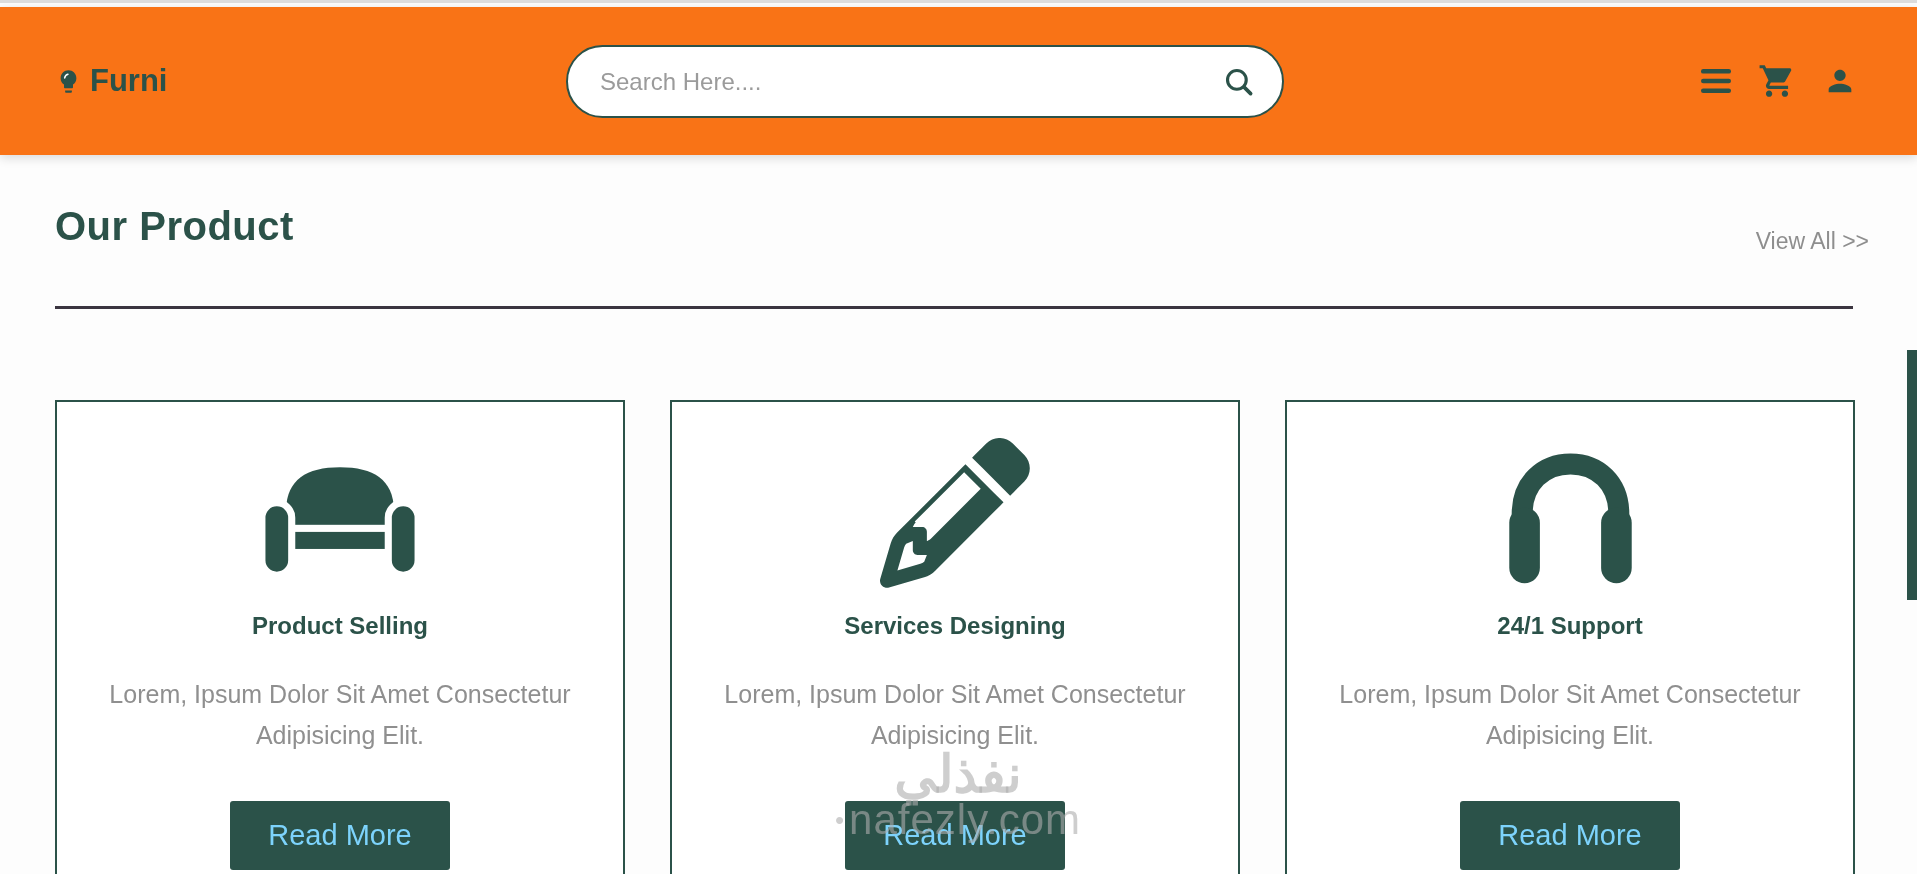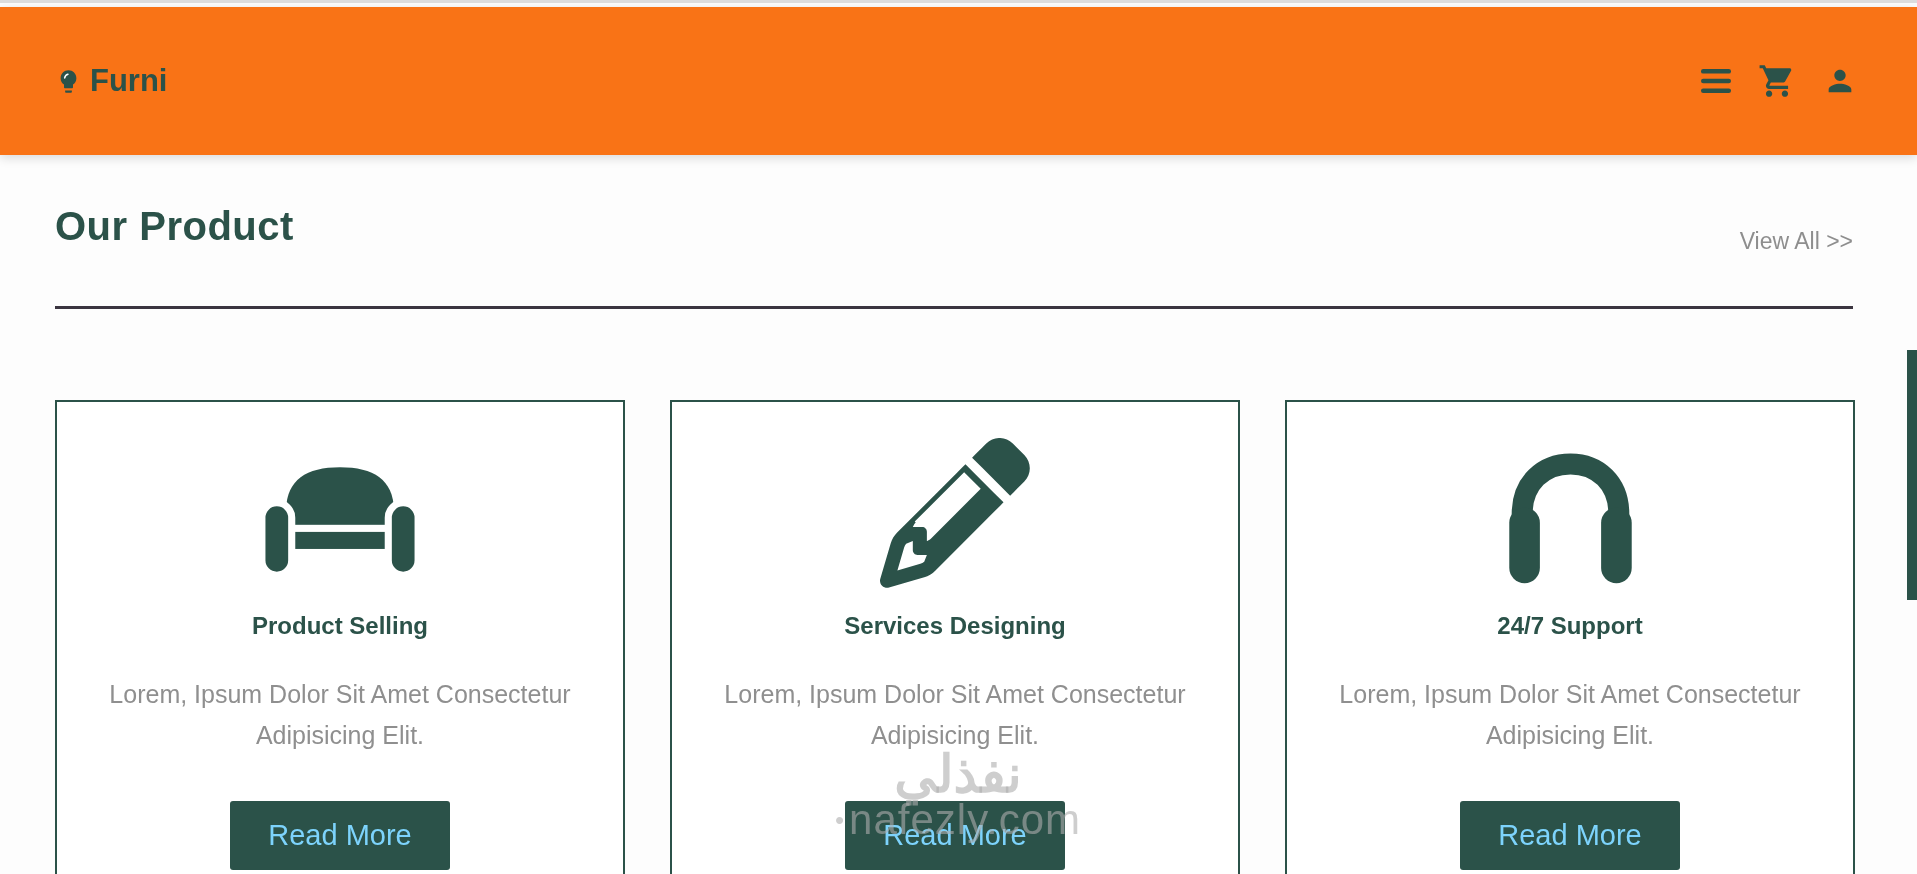--- a/index.html
+++ b/index.html
@@ -34,21 +34,21 @@
     position:absolute; right:0; top:0; height:148px; padding-right:60px;
     display:flex; align-items:center; gap:27px;
   }
   .nav-icons svg { cursor:pointer; }
 
   .section-title {
     position:absolute; left:55px; top:204px; margin:0;
     font-size:40px; font-weight:bold; color:var(--primary); letter-spacing:0.5px;
   }
   .view-all {
-    position:absolute; right:64px; top:228px; font-size:23px; color:#8e8e8e;
+    position:absolute; right:48px; top:228px; font-size:23px; color:#8e8e8e;
     text-decoration:none; cursor:pointer;
   }
   .divider { position:absolute; left:55px; top:306px; width:1798px; height:2.5px; background:var(--divider); }
 
   .cards {
     position:absolute; left:55px; top:400px; width:1800px;
     display:grid; grid-template-columns:repeat(3,1fr); gap:45px;
   }
   .card {
     background:#fff; border:2.5px solid var(--primary); height:540px;
@@ -85,20 +85,27 @@
 
 <header>
   <div class="logo">
     <svg width="27" height="27" viewBox="0 0 24 24">
       <path fill="#2b5249" d="M9 21c0 .55.45 1 1 1h4c.55 0 1-.45 1-1v-1H9v1zm3-19C8.14 2 5 5.14 5 9c0 2.38 1.19 4.47 3 5.74V17c0 .55.45 1 1 1h6c.55 0 1-.45 1-1v-2.26c1.81-1.27 3-3.36 3-5.74 0-3.86-3.14-7-7-7z"></path>
       <path fill="none" stroke="#ffffff" stroke-width="1.4" stroke-linecap="round" d="M8.6 8.8c.3-1.6 1.4-2.8 2.9-3.2"></path>
     </svg>
     <span>Furni</span>
   </div>
 
+  <div class="search">
+    <input type="text" placeholder="Search Here...." style="">
+    <svg class="mag" width="34" height="34" viewBox="0 0 24 24">
+      <circle cx="10.5" cy="10.5" r="6.6" fill="none" stroke="#2b5249" stroke-width="2.2"></circle>
+      <line x1="15.6" y1="15.6" x2="20.2" y2="20.2" stroke="#2b5249" stroke-width="2.6" stroke-linecap="round"></line>
+    </svg>
+  </div>
 
   <div class="nav-icons">
     <svg width="30" height="30" viewBox="0 0 30 30">
       <rect x="0" y="3" width="30" height="4.6" rx="2.2" fill="#2b5249"></rect>
       <rect x="0" y="12.7" width="30" height="4.6" rx="2.2" fill="#2b5249"></rect>
       <rect x="0" y="22.4" width="30" height="4.6" rx="2.2" fill="#2b5249"></rect>
     </svg>
     <svg width="38" height="38" viewBox="0 0 24 24">
       <path fill="#2b5249" d="M7 18c-1.1 0-1.99.9-1.99 2S5.9 22 7 22s2-.9 2-2-.9-2-2-2zM1 2v2h2l3.6 7.59-1.35 2.45c-.16.28-.25.61-.25.96 0 1.1.9 2 2 2h12v-2H7.42c-.14 0-.25-.11-.25-.25l.03-.12.9-1.63h7.45c.75 0 1.41-.41 1.75-1.03l3.58-6.49c.08-.14.12-.31.12-.47 0-.55-.45-1-1-1H5.21l-.94-2H1zm16 16c-1.1 0-1.99.9-1.99 2s.89 2 1.99 2 2-.9 2-2-.9-2-2-2z"></path>
     </svg>
@@ -140,21 +147,21 @@
   </div>
 
   <div class="card">
     <div class="icon-wrap">
       <svg width="165" height="145" viewBox="0 0 100 90">
         <path fill="none" stroke="#2b5249" stroke-width="13" d="M20 58 V44 C20 25 33 13 50 13 C67 13 80 25 80 44 V58"></path>
         <rect x="12" y="40" width="19" height="47" rx="9.5" fill="#2b5249"></rect>
         <rect x="69" y="40" width="19" height="47" rx="9.5" fill="#2b5249"></rect>
       </svg>
     </div>
-    <h2>24/7 Support</h2>
+    <h2>24/1 Support</h2>
     <p>Lorem, Ipsum Dolor Sit Amet Consectetur Adipisicing Elit.</p>
     <button class="read-more">Read More</button>
   </div>
 
 </div>
 
 <div class="watermark">
   <div class="ar">نفذلي</div>
   <div class="latin">
     <span class="dot">•</span>

